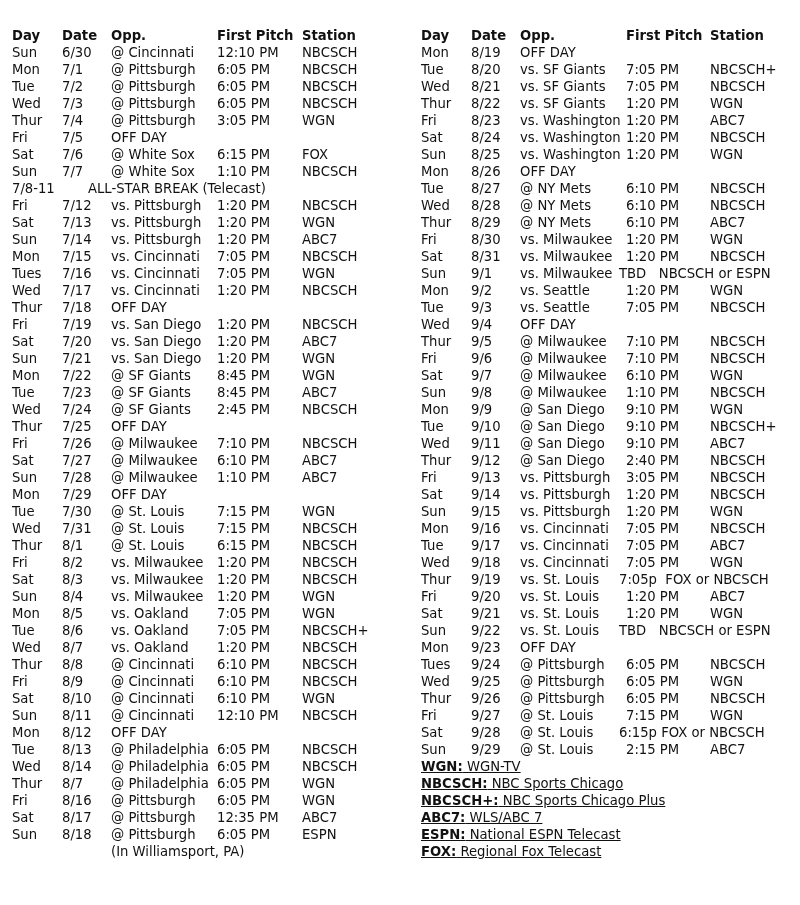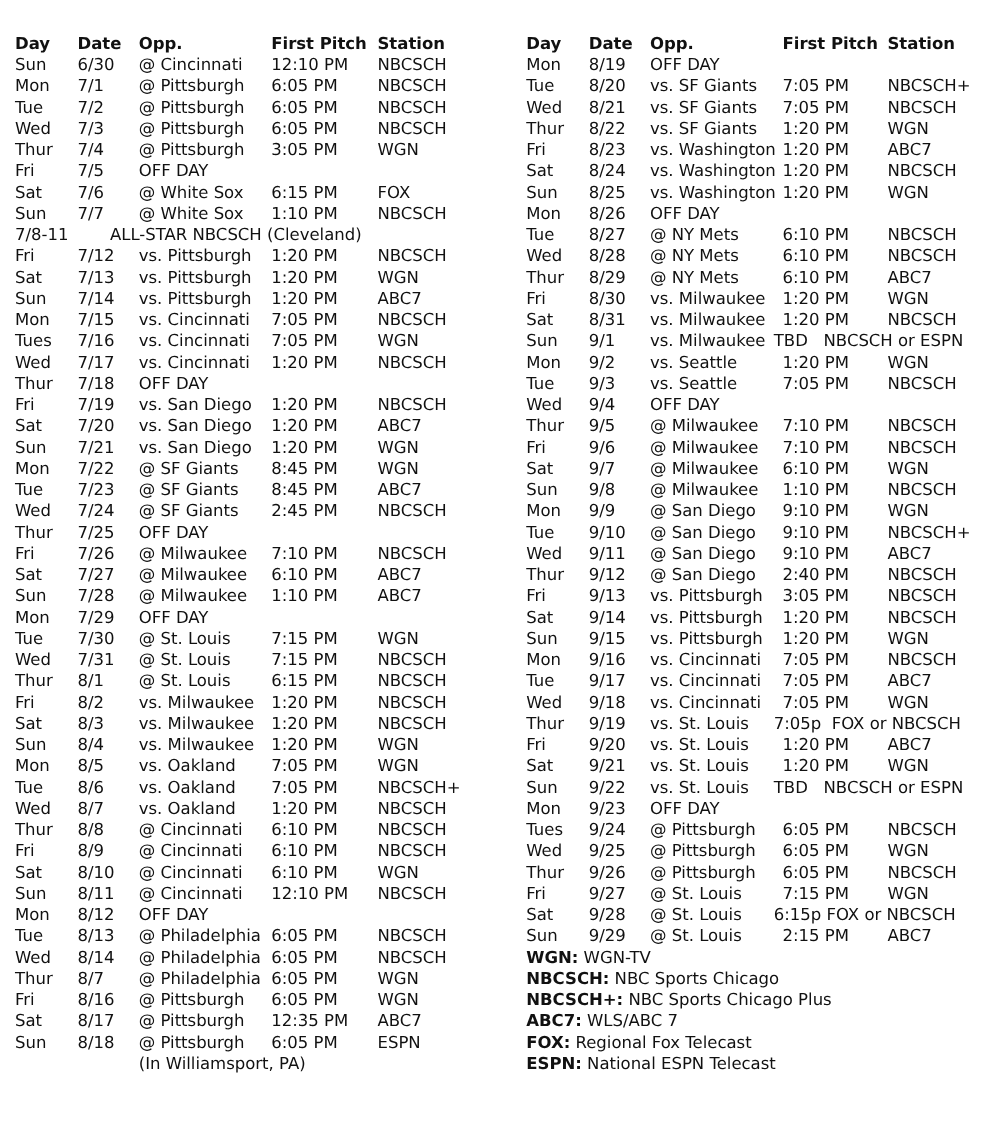--- a/index.html
+++ b/index.html
@@ -23,21 +23,21 @@
   
   .right .c-day { left: 0; }
   .right .c-date { left: 50px; }
   .right .c-opp { left: 99px; }
   .right .c-time { left: 205px; }
   .right .c-sta { left: 289px; }
   .c-span-time { left: 198px; }
   .allstar-date { left: 0; }
   .allstar-text { left: 76px; }
   .note-line { left: 99px; }
-  .legend { position: absolute; left: 421px; top: 758px; width: 370px; }
+  .legend { position: absolute; left: 421px; top: 758px; width: 370px; text-decoration: underline; }
   .legend .lrow { height: 17px; line-height: 17px; white-space: nowrap; }
   .legend .lrow b { font-weight: bold; }
   .legend .disclaimer { margin-top: 6px; line-height: 17px; white-space: normal; }
 </style>
 </head>
 <body>
 
 <div class="col left">
   <div class="row hdr">
     <span class="c-day">Day</span>
@@ -98,21 +98,21 @@
       </div>
       <div class="row">
         <span class="c-day">Sun</span>
         <span class="c-date">7/7</span>
         <span class="c-opp">@ White Sox</span>
         <span class="c-time">1:10 PM</span>
         <span class="c-sta">NBCSCH</span>
       </div>
       <div class="row">
         <span class="allstar-date">7/8-11</span>
-        <span class="allstar-text">ALL-STAR NBCSCH (Cleveland)</span>
+        <span class="allstar-text">ALL-STAR BREAK (Telecast)</span>
       </div>
       <div class="row">
         <span class="c-day">Fri</span>
         <span class="c-date">7/12</span>
         <span class="c-opp">vs. Pittsburgh</span>
         <span class="c-time">1:20 PM</span>
         <span class="c-sta">NBCSCH</span>
       </div>
       <div class="row">
         <span class="c-day">Sat</span>
@@ -680,16 +680,16 @@
       </div>
     </div>
 </div>
 
 <div class="legend">
   <div id="legend-rows">
       <div class="lrow"><b>WGN:</b><span style="white-space: pre;"> WGN-TV</span></div>
       <div class="lrow"><b>NBCSCH:</b><span style="white-space: pre;"> NBC Sports Chicago</span></div>
       <div class="lrow"><b>NBCSCH+:</b><span style="white-space: pre;"> NBC Sports Chicago Plus</span></div>
       <div class="lrow"><b>ABC7:</b><span style="white-space: pre;"> WLS/ABC 7</span></div>
+      <div class="lrow"><b>ESPN:</b><span style="white-space: pre;"> National ESPN Telecast</span></div>
       <div class="lrow"><b>FOX:</b><span style="white-space: pre;"> Regional Fox Telecast</span></div>
-      <div class="lrow"><b>ESPN:</b><span style="white-space: pre;"> National ESPN Telecast</span></div>
     </div>
 </div>
 
 </body></html>

